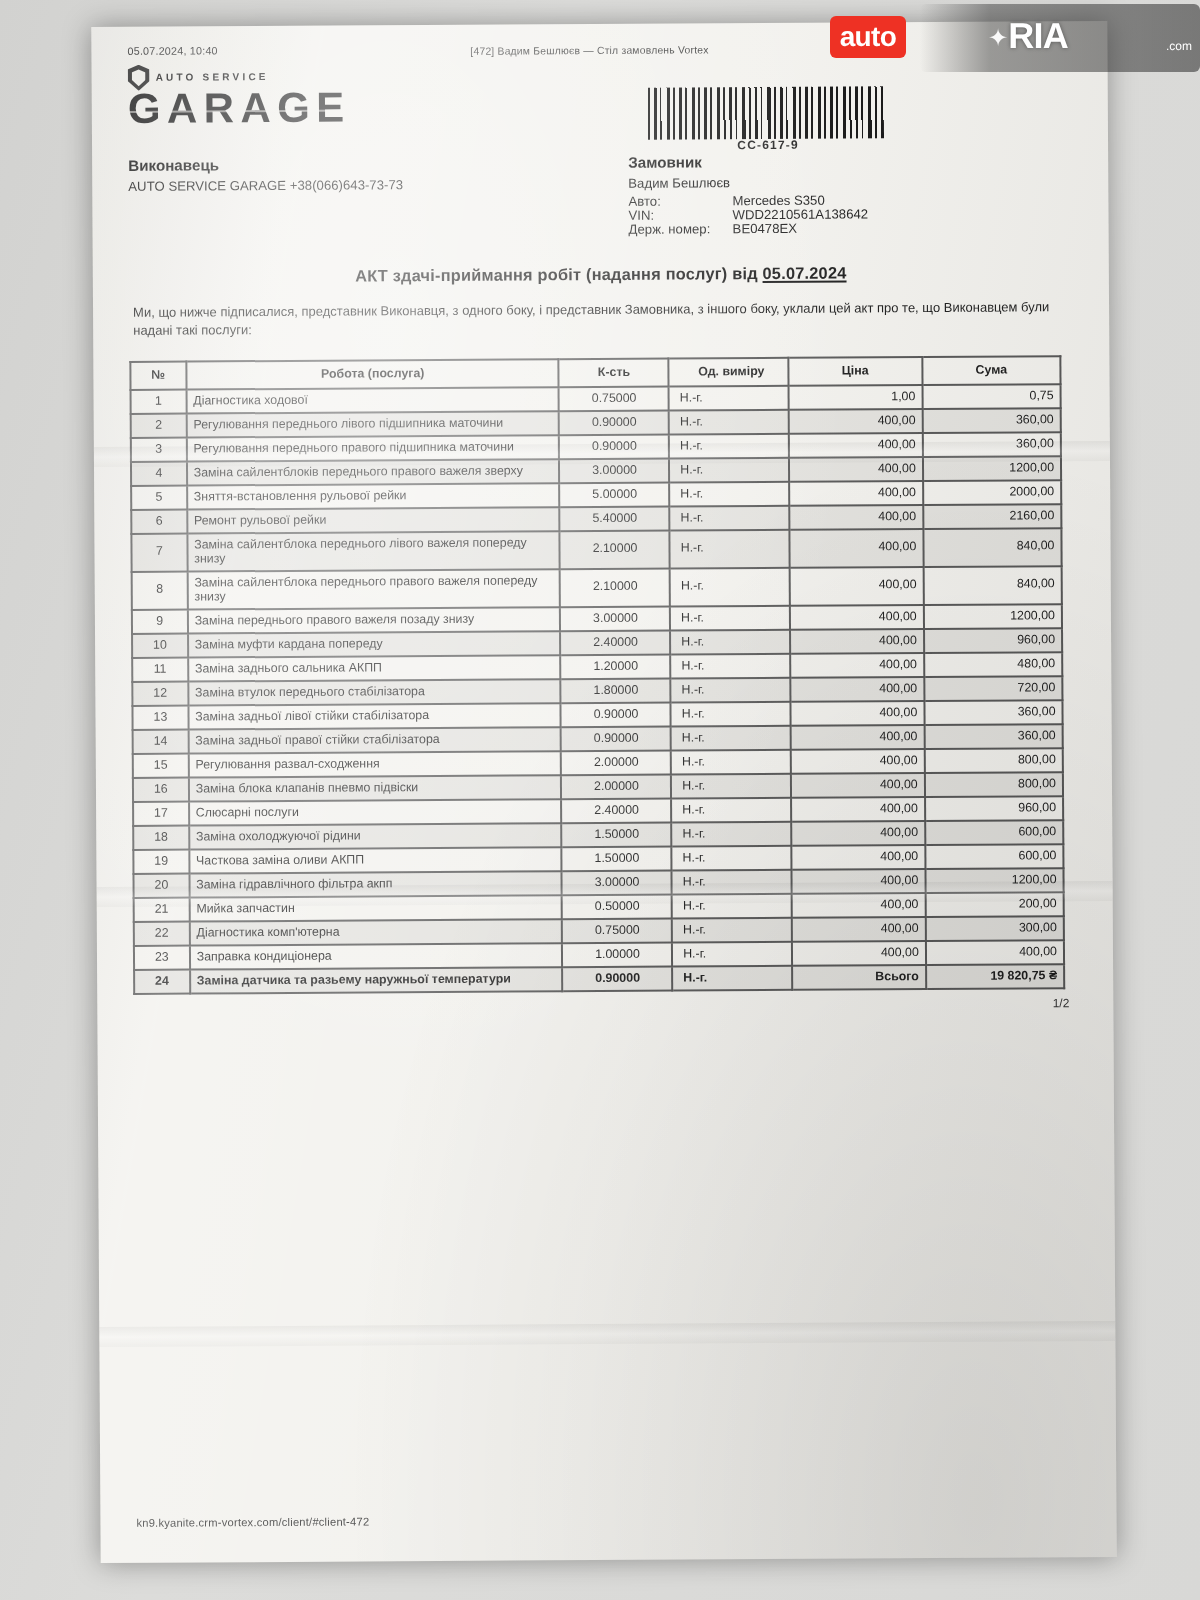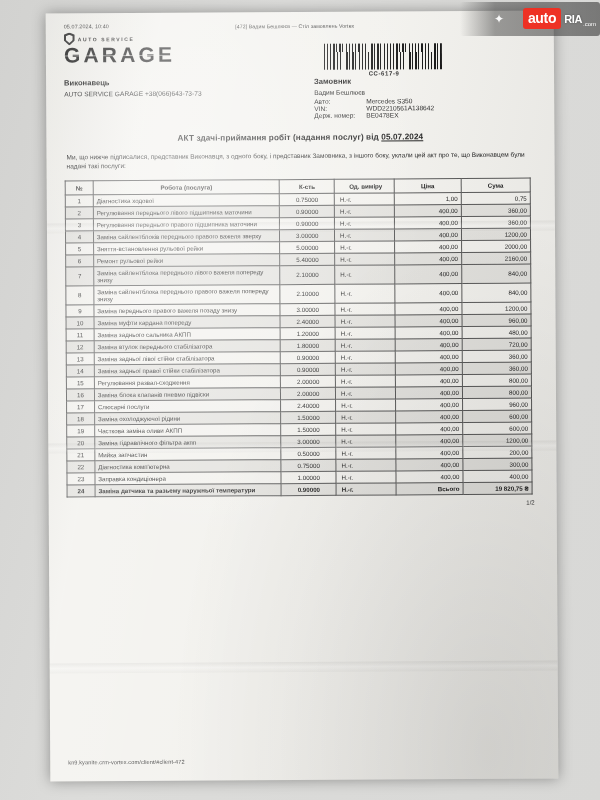--- a/index.html
+++ b/index.html
@@ -146,33 +146,34 @@
     color: #222;
     font-weight: 600;
   }
   .autoria {
     position: absolute;
     right: 4px;
     top: 8px;
     display: flex;
     align-items: center;
     z-index: 60;
+    gap: 48px;
   }
   .autoria .auto {
     background: #ee3124;
     color: #fff;
     font-size: 14px;
     font-weight: 700;
     padding: 2px 5px 3px 5px;
     border-radius: 3px;
     letter-spacing: -0.3px;
   }
   .autoria .ria {
     color: #fff;
-    font-size: 11px;
+    font-size: 18px;
     font-weight: 700;
     margin-left: 3px;
     letter-spacing: -0.4px;
     text-shadow: 0 0 2px rgba(0,0,0,0.4);
   }
   .autoria .com {
     color: #fff;
     font-size: 6px;
     margin-left: 1px;
     align-self: flex-end;

